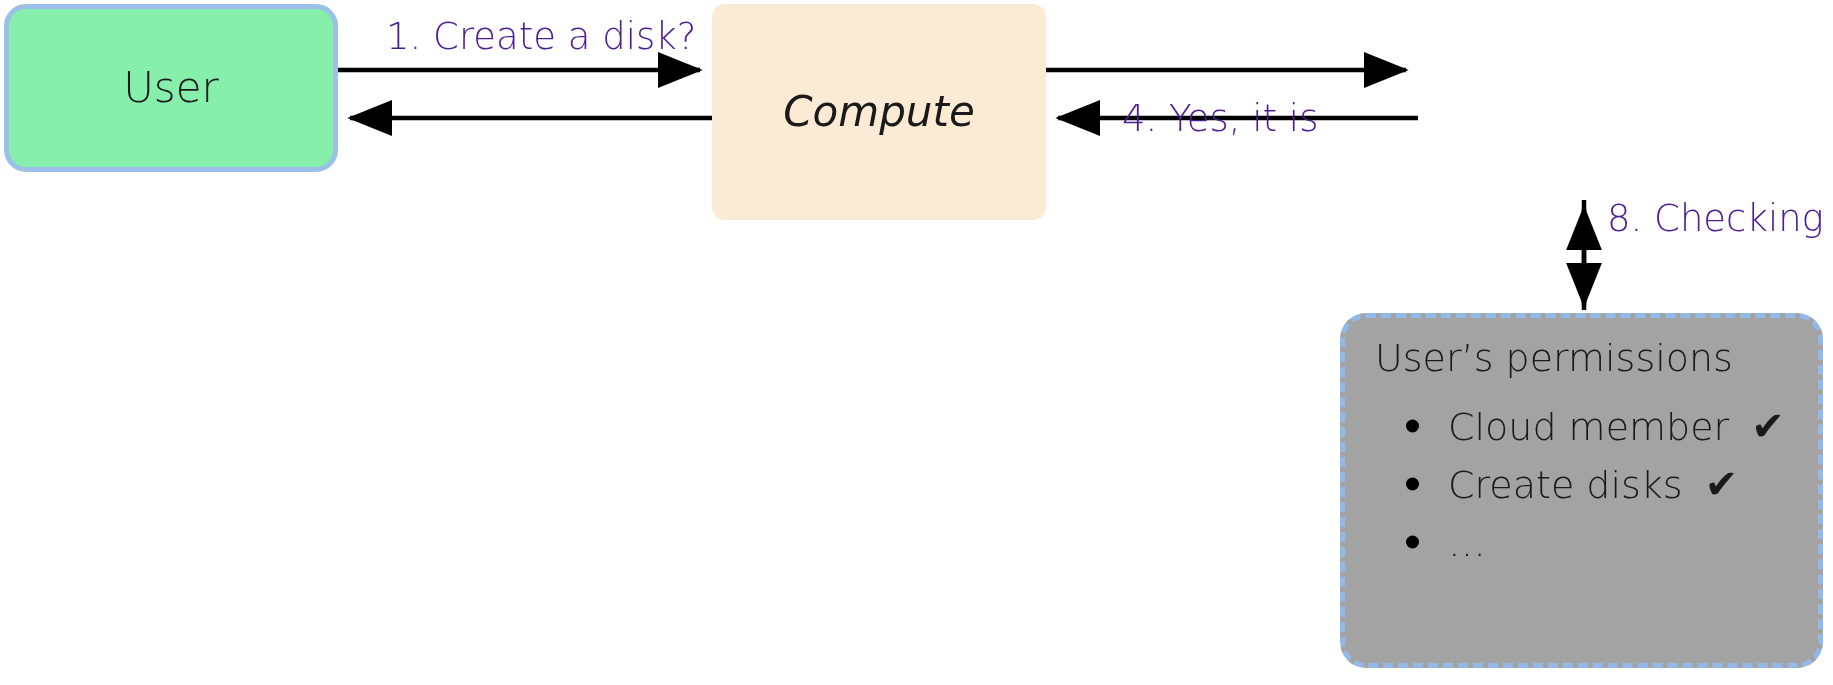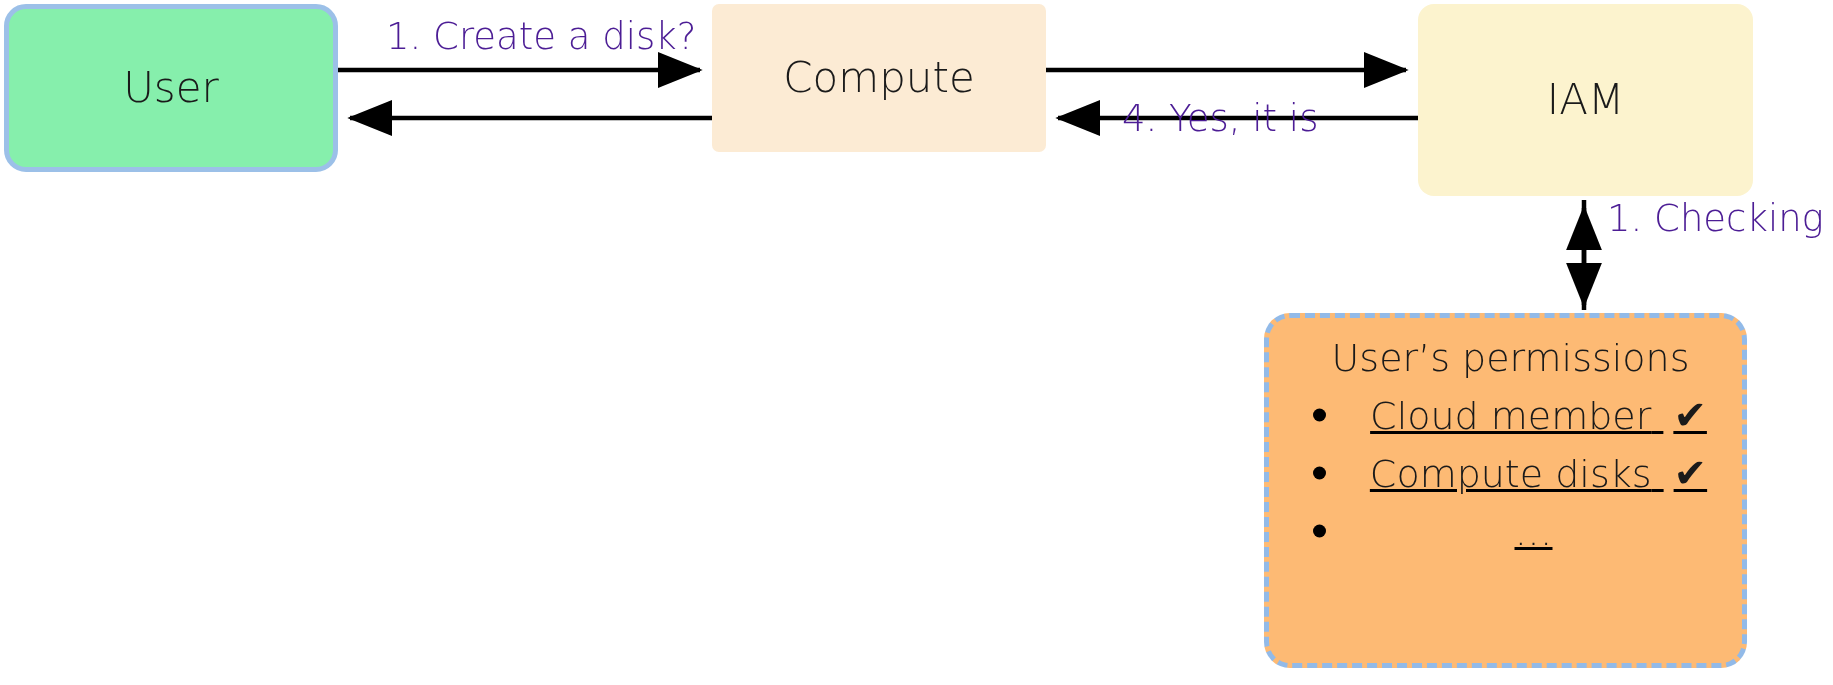--- a/index.html
+++ b/index.html
@@ -39,62 +39,61 @@
     background: #86efac;
     border: 5px solid #9cc0e8;
     border-radius: 22px;
     font-size: 42px;
   }
 
   #node-compute {
     left: 712px;
     top: 4px;
     width: 334px;
-    height: 148px;
+    height: 216px;
     background: #fcebd4;
-    border-radius: 7px;
+    border-radius: 13px;
     font-size: 42px;
+    font-style: italic;
   }
 
   #node-iam {
     left: 1418px;
     top: 4px;
     width: 335px;
     height: 192px;
     background: #fcf3ce;
     border-radius: 16px;
     font-size: 42px;
   }
 
   
   #panel-permissions {
     position: absolute;
-    left: 1264px;
+    left: 1340px;
     top: 313px;
     width: 483px;
     height: 355px;
     box-sizing: border-box;
     border: 5px dashed #92bae8;
     border-radius: 26px;
-    background: #fdba74;
+    background: #a3a3a3;
     padding: 18px 20px 0 24px;
-    text-align: center;
   }
   #panel-permissions .panel-title {
     font-size: 38px;
     font-weight: 300;
     color: #1a1a1a;
     margin: 0 0 6px 6px;
     white-space: nowrap;
   }
   #panel-permissions ul {
     list-style: none;
-    margin: 0;
+    margin: 17px;
     padding: 0;
-    text-decoration: underline;
   }
   #panel-permissions li {
     position: relative;
     font-size: 38px;
     font-weight: 300;
     color: #1a1a1a;
     padding-left: 62px;
     height: 58px;
     line-height: 58px;
     white-space: nowrap;
@@ -184,41 +183,40 @@
   </svg>
 
   <div class="node" id="node-user">User</div>
 
   <div class="node" id="node-compute">
     <div>
       <div>Compute</div>
     </div>
   </div>
 
-  <div class="node" id="node-iam">IAM</div>
 
   <div class="edge-label" id="label-1">1. Create a disk?</div>
 
 
 
   <div class="edge-label" id="label-4">4. Yes, it is</div>
 
-  <div class="edge-label" id="label-3">1. Checking</div>
+  <div class="edge-label" id="label-3">8. Checking</div>
 
   <div id="panel-permissions">
     <div class="panel-title">User’s permissions</div>
     <ul>
       <li>
         <span class="bullet"></span>
         <span>Cloud member</span>
         <span class="check">✔</span>
       </li>
       <li>
         <span class="bullet"></span>
-        <span>Compute disks</span>
+        <span>Create disks</span>
         <span class="check">✔</span>
       </li>
       <li>
         <span class="bullet"></span>
         <span>…</span>
         <span class="check"></span>
       </li>
     </ul>
   </div>
 

